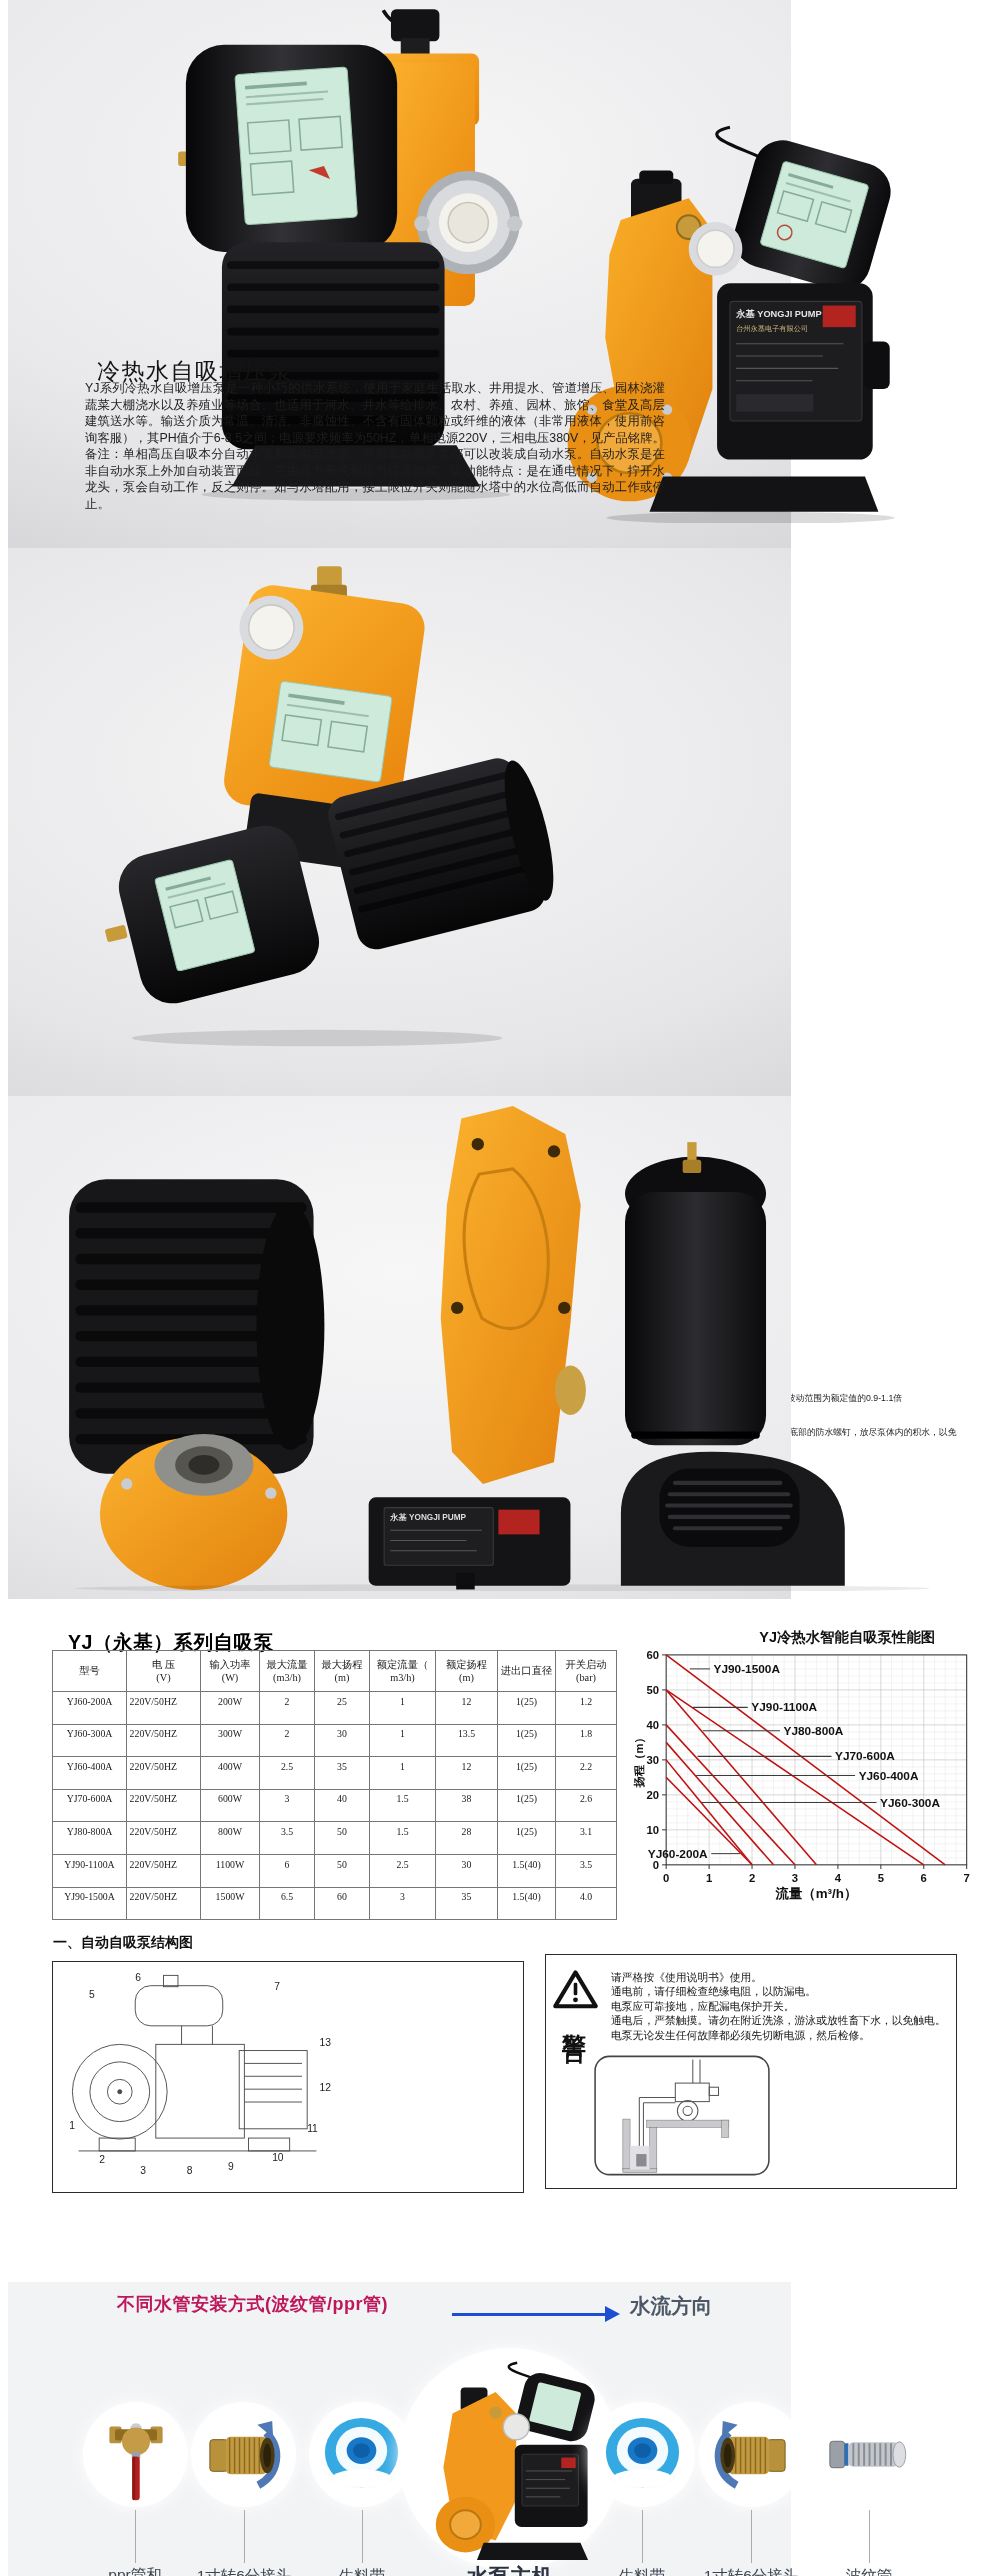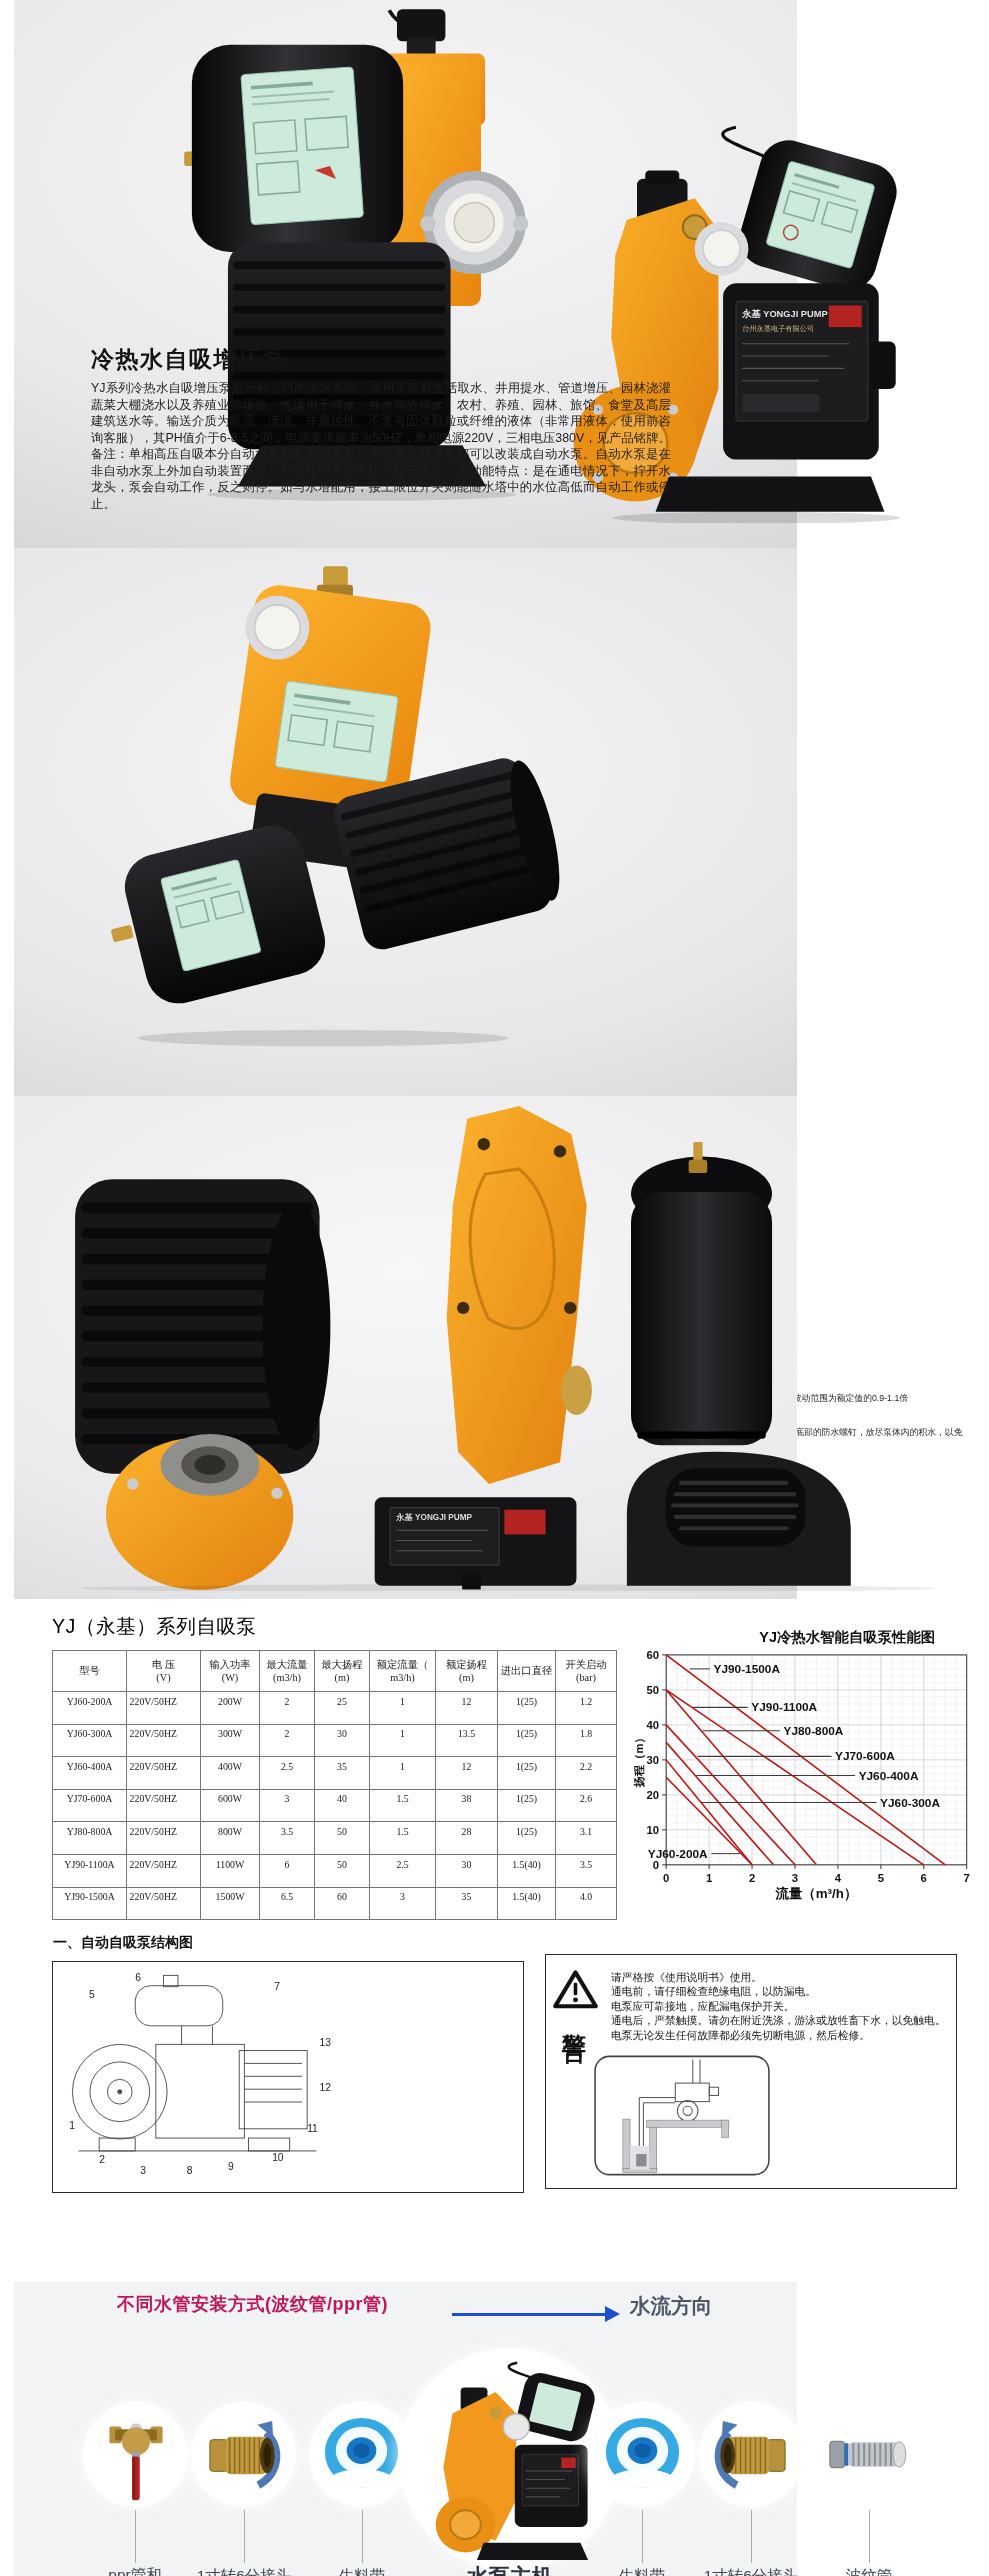--- a/index.html
+++ b/index.html
@@ -1,31 +1,31 @@
 <!DOCTYPE html>
 <html style="font-size:8.2px"><head>
 <meta charset="utf-8">
 <style>
   html,body{margin:0;padding:0;background:#fff;}
   body{font-family:"Liberation Sans","DejaVu Sans",sans-serif;color:#1a1a1a;}
   #page{position:relative;width:989px;height:2666px;overflow:hidden;background:#fff;}
-  .sec{position:absolute;left:14px;width:783px;}
+  .sec{position:absolute;left:8px;width:783px;}
   .sec1{top:0;height:548px;background:radial-gradient(120% 95% at 52% 30%,#f6f6f7 0%,#e9e9eb 55%,#cfcfd3 100%);}
   .sec2{top:548px;height:548px;background:radial-gradient(120% 95% at 45% 40%,#f5f5f6 0%,#e7e7e9 55%,#ccccd0 100%);}
   .sec3{top:1096px;height:503px;background:radial-gradient(120% 100% at 50% 35%,#f7f7f8 0%,#ebebed 55%,#d2d2d6 100%);}
   .sec4{top:1599px;height:333px;background:#fff;}
   .sec5{top:1932px;height:350px;background:#fff;}
   .sec6{top:2282px;height:384px;background:#f2f3f5;}
   .abs{position:absolute;}
-  .intro-title{left:77px;top:344px;font-size:23px;font-weight:700;color:#141414;letter-spacing:1.5px;margin:0;}
+  .intro-title{left:77px;top:344px;font-size:23px;font-weight:400;color:#141414;letter-spacing:1.5px;margin:12px;}
   .intro-para{left:77px;top:380px;width:580px;font-size:12.4px;line-height:16.5px;color:#1d1d1d;text-align:justify;margin:0;}
   .usage-title{left:573px;top:734px;font-size:21.6px;font-weight:700;color:#111;margin:0;letter-spacing:2.1px;}
   .usage-lines{left:573px;top:774px;width:384px;font-size:8.8px;line-height:17px;color:#222;}
   .usage-lines div{min-height:17px;}
-  .table-title{left:52px;top:1613px;font-size:19.6px;font-weight:400;color:#000;margin:0;letter-spacing:0.5px;}
+  .table-title{left:52px;top:1613px;font-size:19.6px;font-weight:700;color:#000;margin:16px;letter-spacing:0.5px;}
   table.spec{position:absolute;left:52px;top:1650px;width:563px;border-collapse:collapse;table-layout:fixed;
     border:1px solid #4a4a4a;font-family:"Liberation Serif","DejaVu Serif",serif;padding-left:36px;}
   table.spec th,table.spec td{border:0.5px solid #767676;text-align:center;font-weight:400;}
   table.spec th{height:38px;font-size:10.3px;line-height:13.4px;vertical-align:middle;}
   table.spec td{height:27px;font-size:9.8px;vertical-align:top;padding-top:3.6px;}
   table.spec td.left{text-align:left;padding-left:2.6px;margin-left:48px;}
   #perf-chart{position:absolute;left:631px;top:1623px;background:#fff;}
   .structure-title{left:53px;top:1934px;font-size:14px;font-weight:700;color:#111;margin:0;}
   .struct-box{left:52px;top:1961px;width:470px;height:230px;border:1px solid #2a2a2a;background:#fff;}
   .parts-list{left:344px;top:1992px;font-size:11.3px;line-height:15px;color:#161616;}

